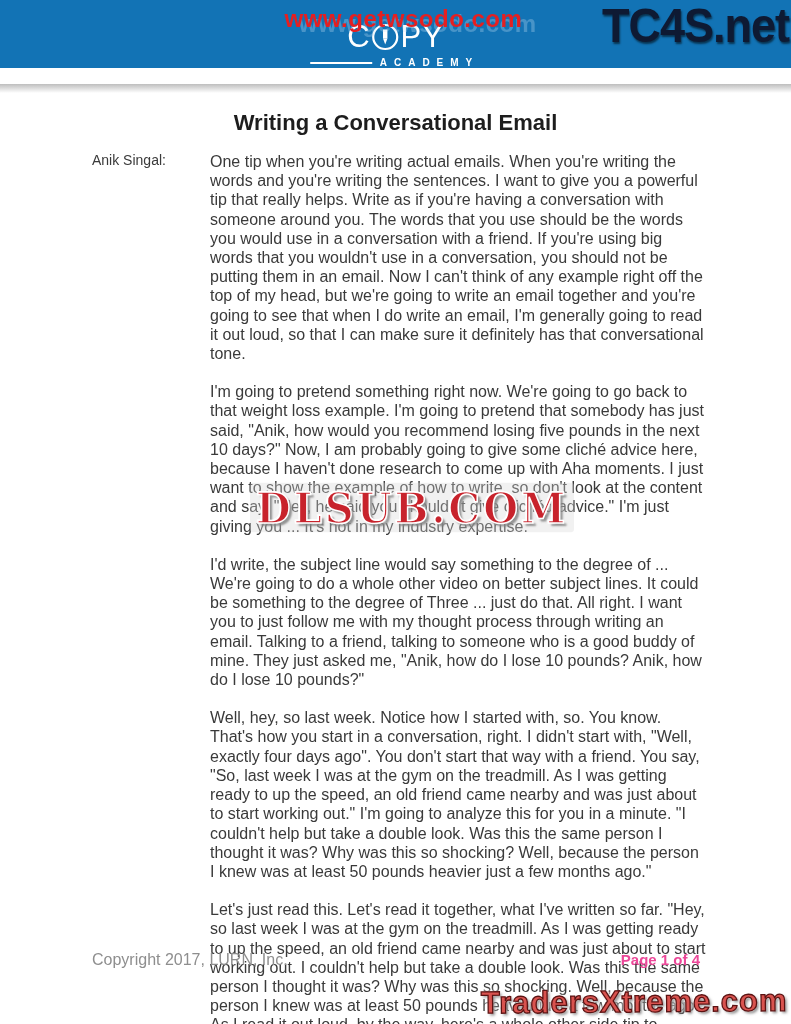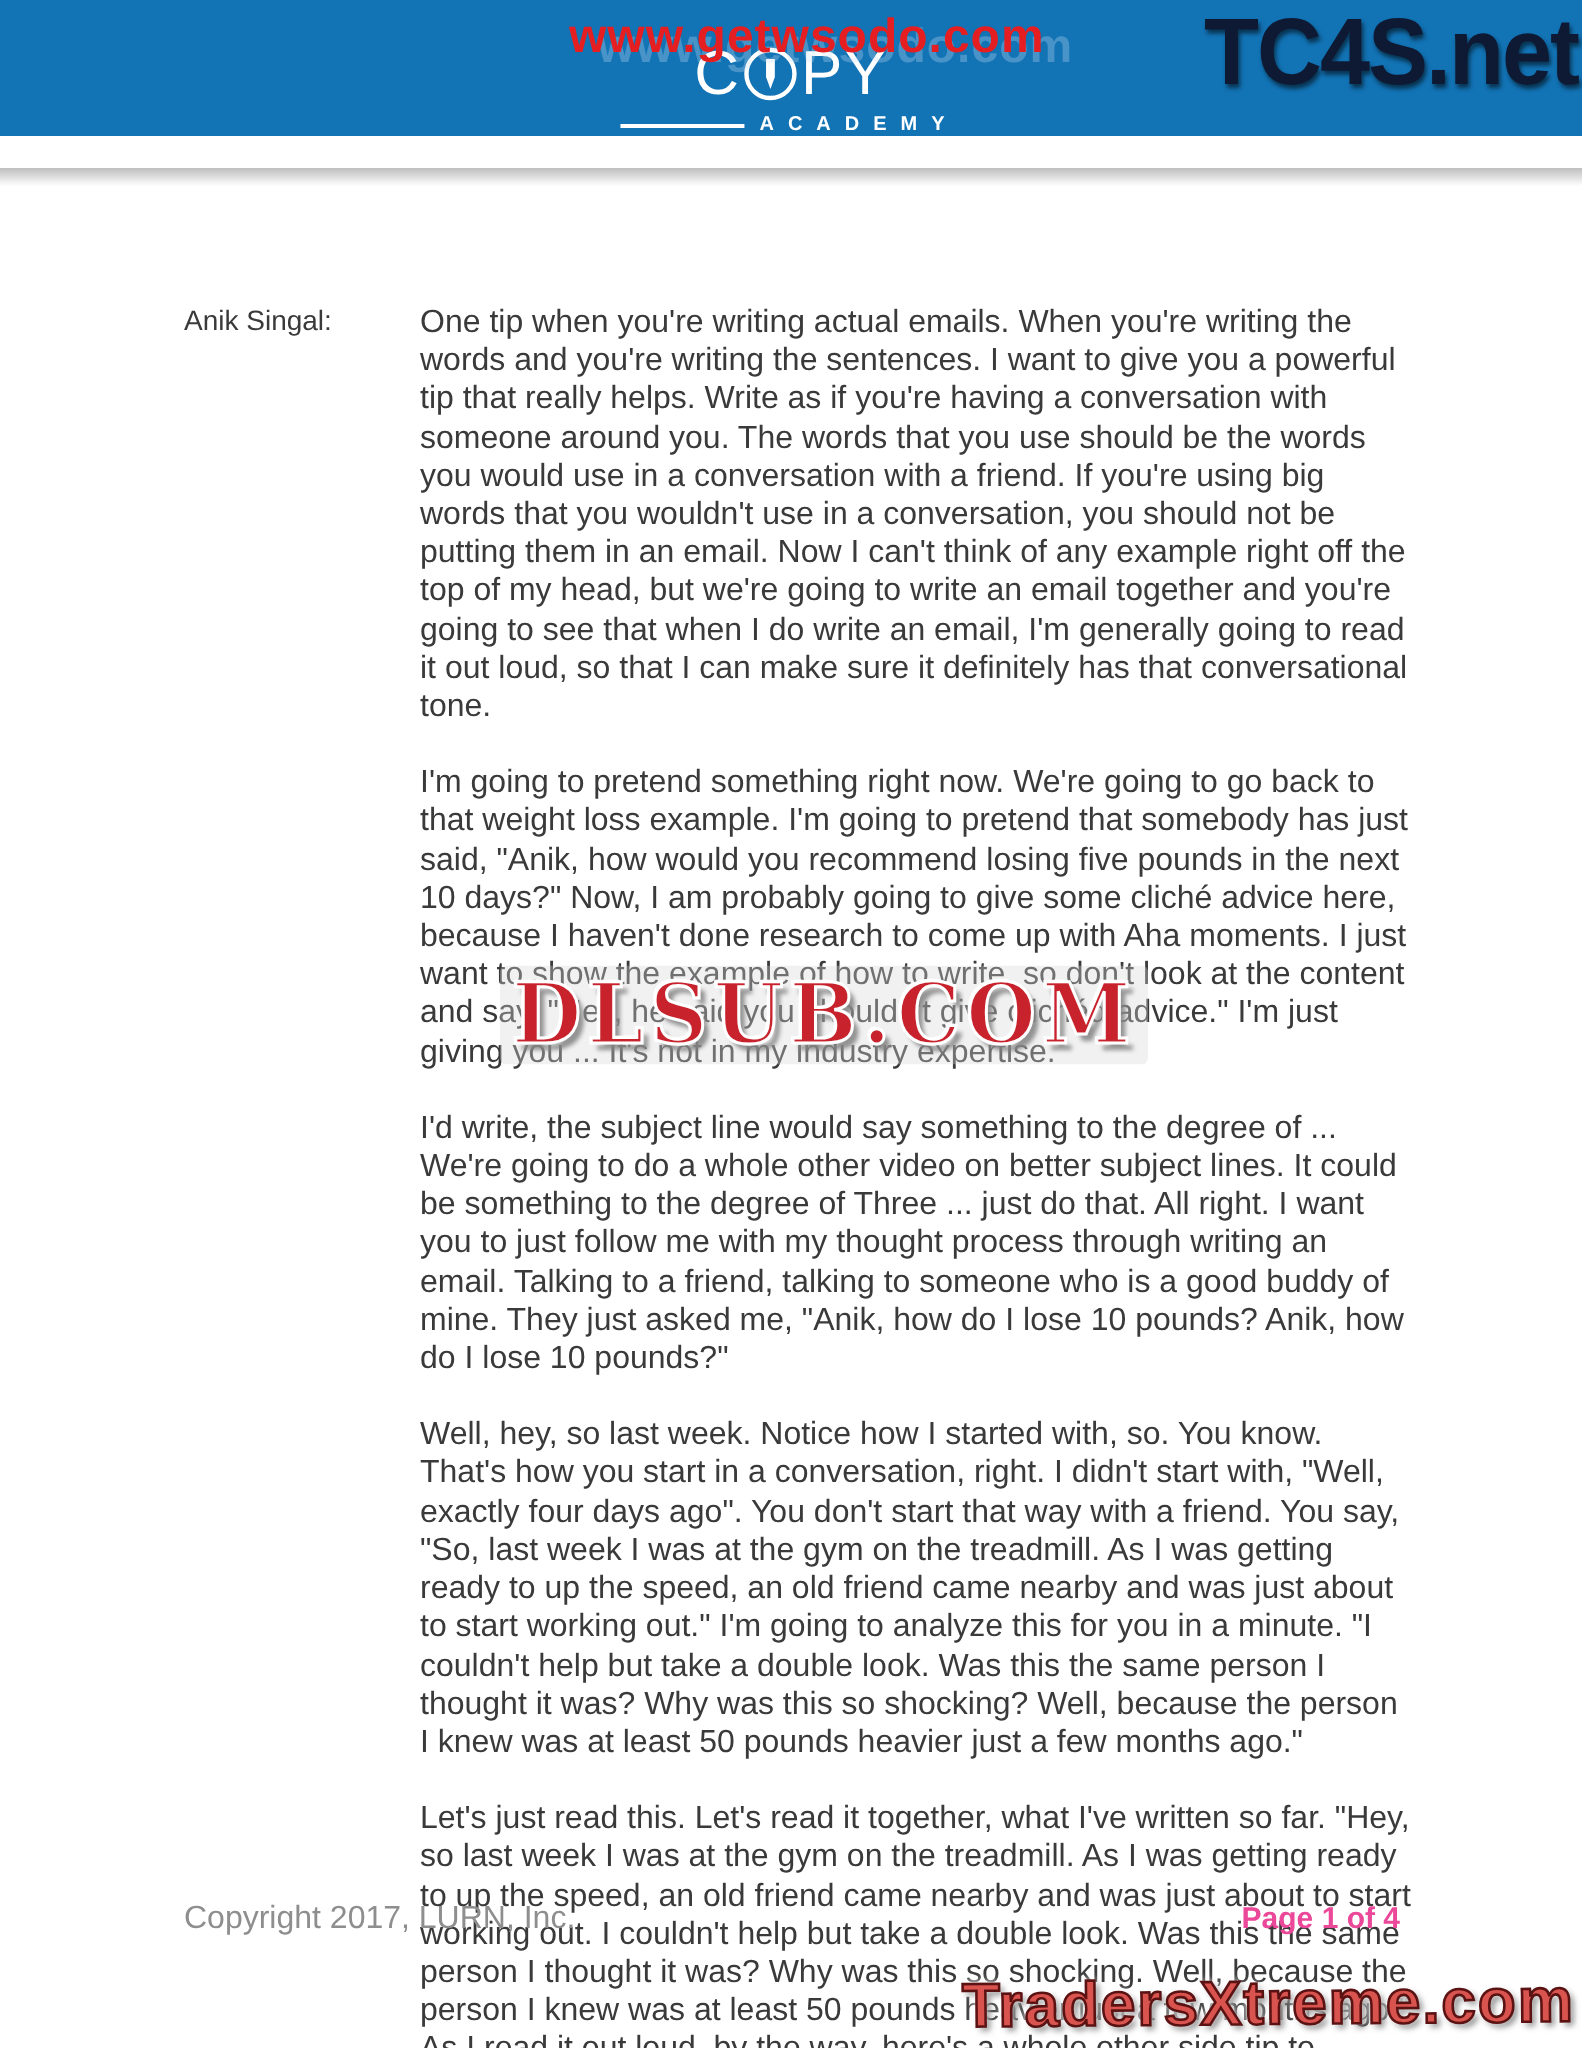--- a/index.html
+++ b/index.html
@@ -126,20 +126,21 @@
       <div class="logo-academy-row">
         <span class="academy-line"></span>
         <span class="logo-academy">ACADEMY</span>
       </div>
     </div>
 
     <div class="corner-brand">TC4S.net</div>
   </div>
   <div class="header-shadow"></div>
 
+  <div class="doc-title">Writing a Conversational Email</div>
 
   <div class="transcript">
     <div class="speaker">Anik Singal:</div>
     <div class="paras">
       <p>One tip when you're writing actual emails. When you're writing the words and you're writing the sentences. I want to give you a powerful tip that really helps. Write as if you're having a conversation with someone around you. The words that you use should be the words you would use in a conversation with a friend. If you're using big words that you wouldn't use in a conversation, you should not be putting them in an email. Now I can't think of any example right off the top of my head, but we're going to write an email together and you're going to see that when I do write an email, I'm generally going to read it out loud, so that I can make sure it definitely has that conversational tone.</p>
       <p>I'm going to pretend something right now. We're going to go back to that weight loss example. I'm going to pretend that somebody has just said, "Anik, how would you recommend losing five pounds in the next 10 days?" Now, I am probably going to give some cliché advice here, because I haven't done research to come up with Aha moments. I just want to show the example of how to write, so don't look at the content and say, "Hey, he said you shouldn't give clichéd advice." I'm just giving you ... It's not in my industry expertise.</p>
       <p>I'd write, the subject line would say something to the degree of ... We're going to do a whole other video on better subject lines. It could be something to the degree of Three ... just do that. All right. I want you to just follow me with my thought process through writing an email. Talking to a friend, talking to someone who is a good buddy of mine. They just asked me, "Anik, how do I lose 10 pounds? Anik, how do I lose 10 pounds?"</p>
       <p>Well, hey, so last week. Notice how I started with, so. You know. That's how you start in a conversation, right. I didn't start with, "Well, exactly four days ago". You don't start that way with a friend. You say, "So, last week I was at the gym on the treadmill. As I was getting ready to up the speed, an old friend came nearby and was just about to start working out." I'm going to analyze this for you in a minute. "I couldn't help but take a double look. Was this the same person I thought it was? Why was this so shocking? Well, because the person I knew was at least 50 pounds heavier just a few months ago."</p>
       <p>Let's just read this. Let's read it together, what I've written so far. "Hey, so last week I was at the gym on the treadmill. As I was getting ready to up the speed, an old friend came nearby and was just about to start working out. I couldn't help but take a double look. Was this the same person I thought it was? Why was this so shocking. Well, because the person I knew was at least 50 pounds heavier just a few months ago." As I read it out loud, by the way, here's a whole other side tip to writing amazing copy. I read it out loud and I found so many issues with this. "As I was getting ready to up the speed", that didn't make sense. It didn't sound good when I said it. I would probably, "As I was getting ready to make the treadmill</p>
     </div>

